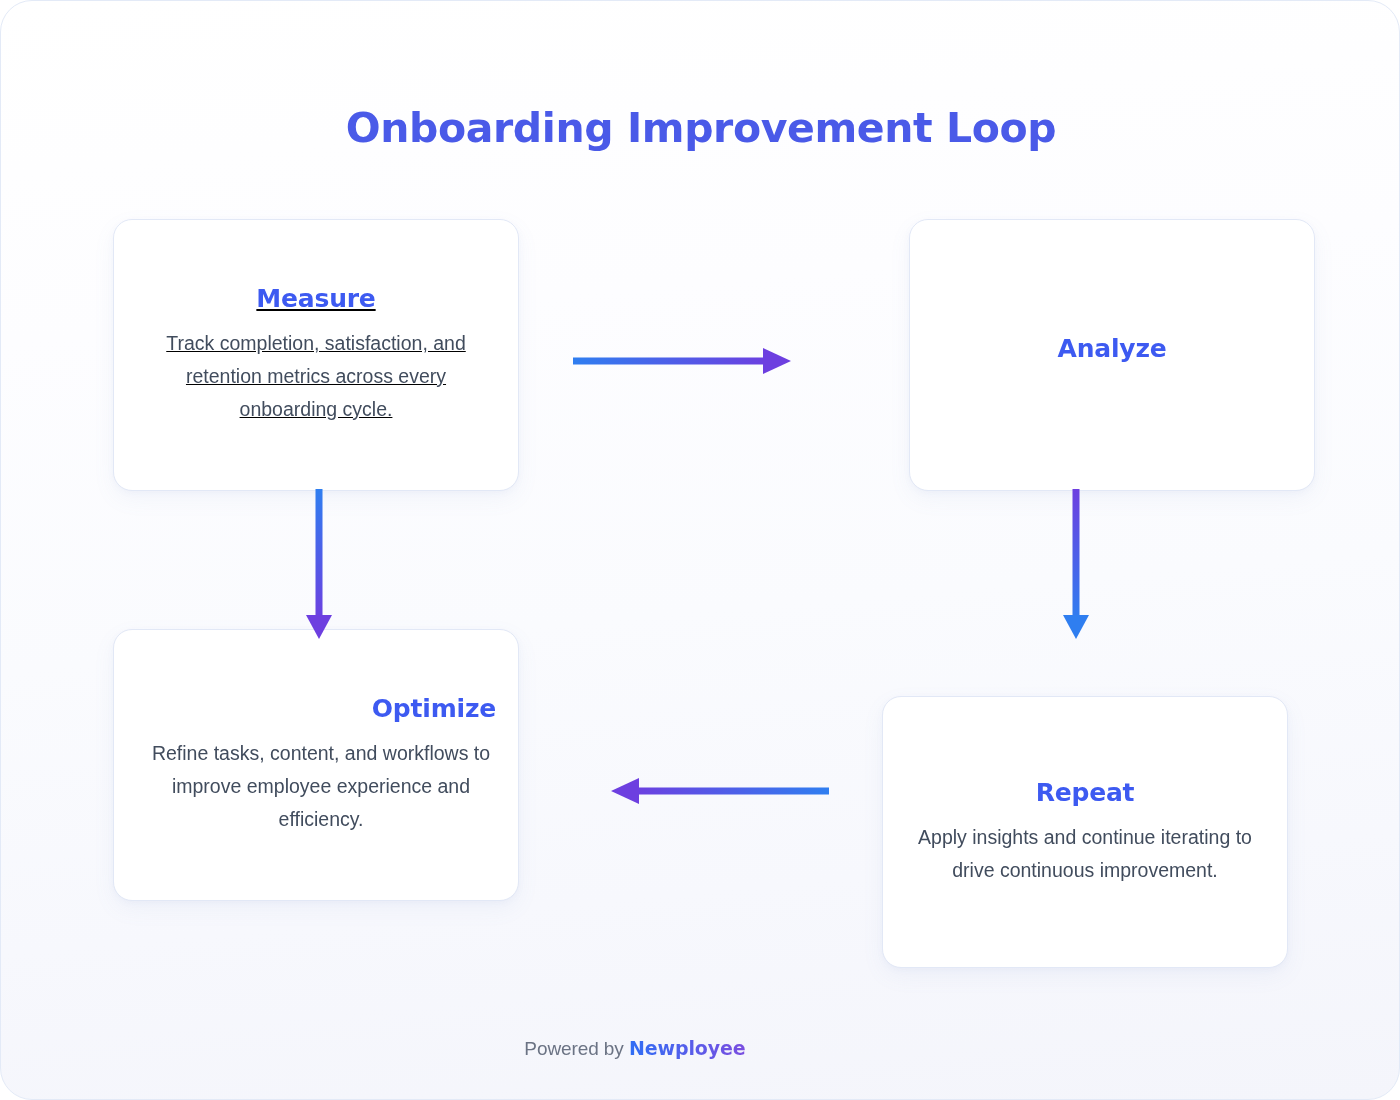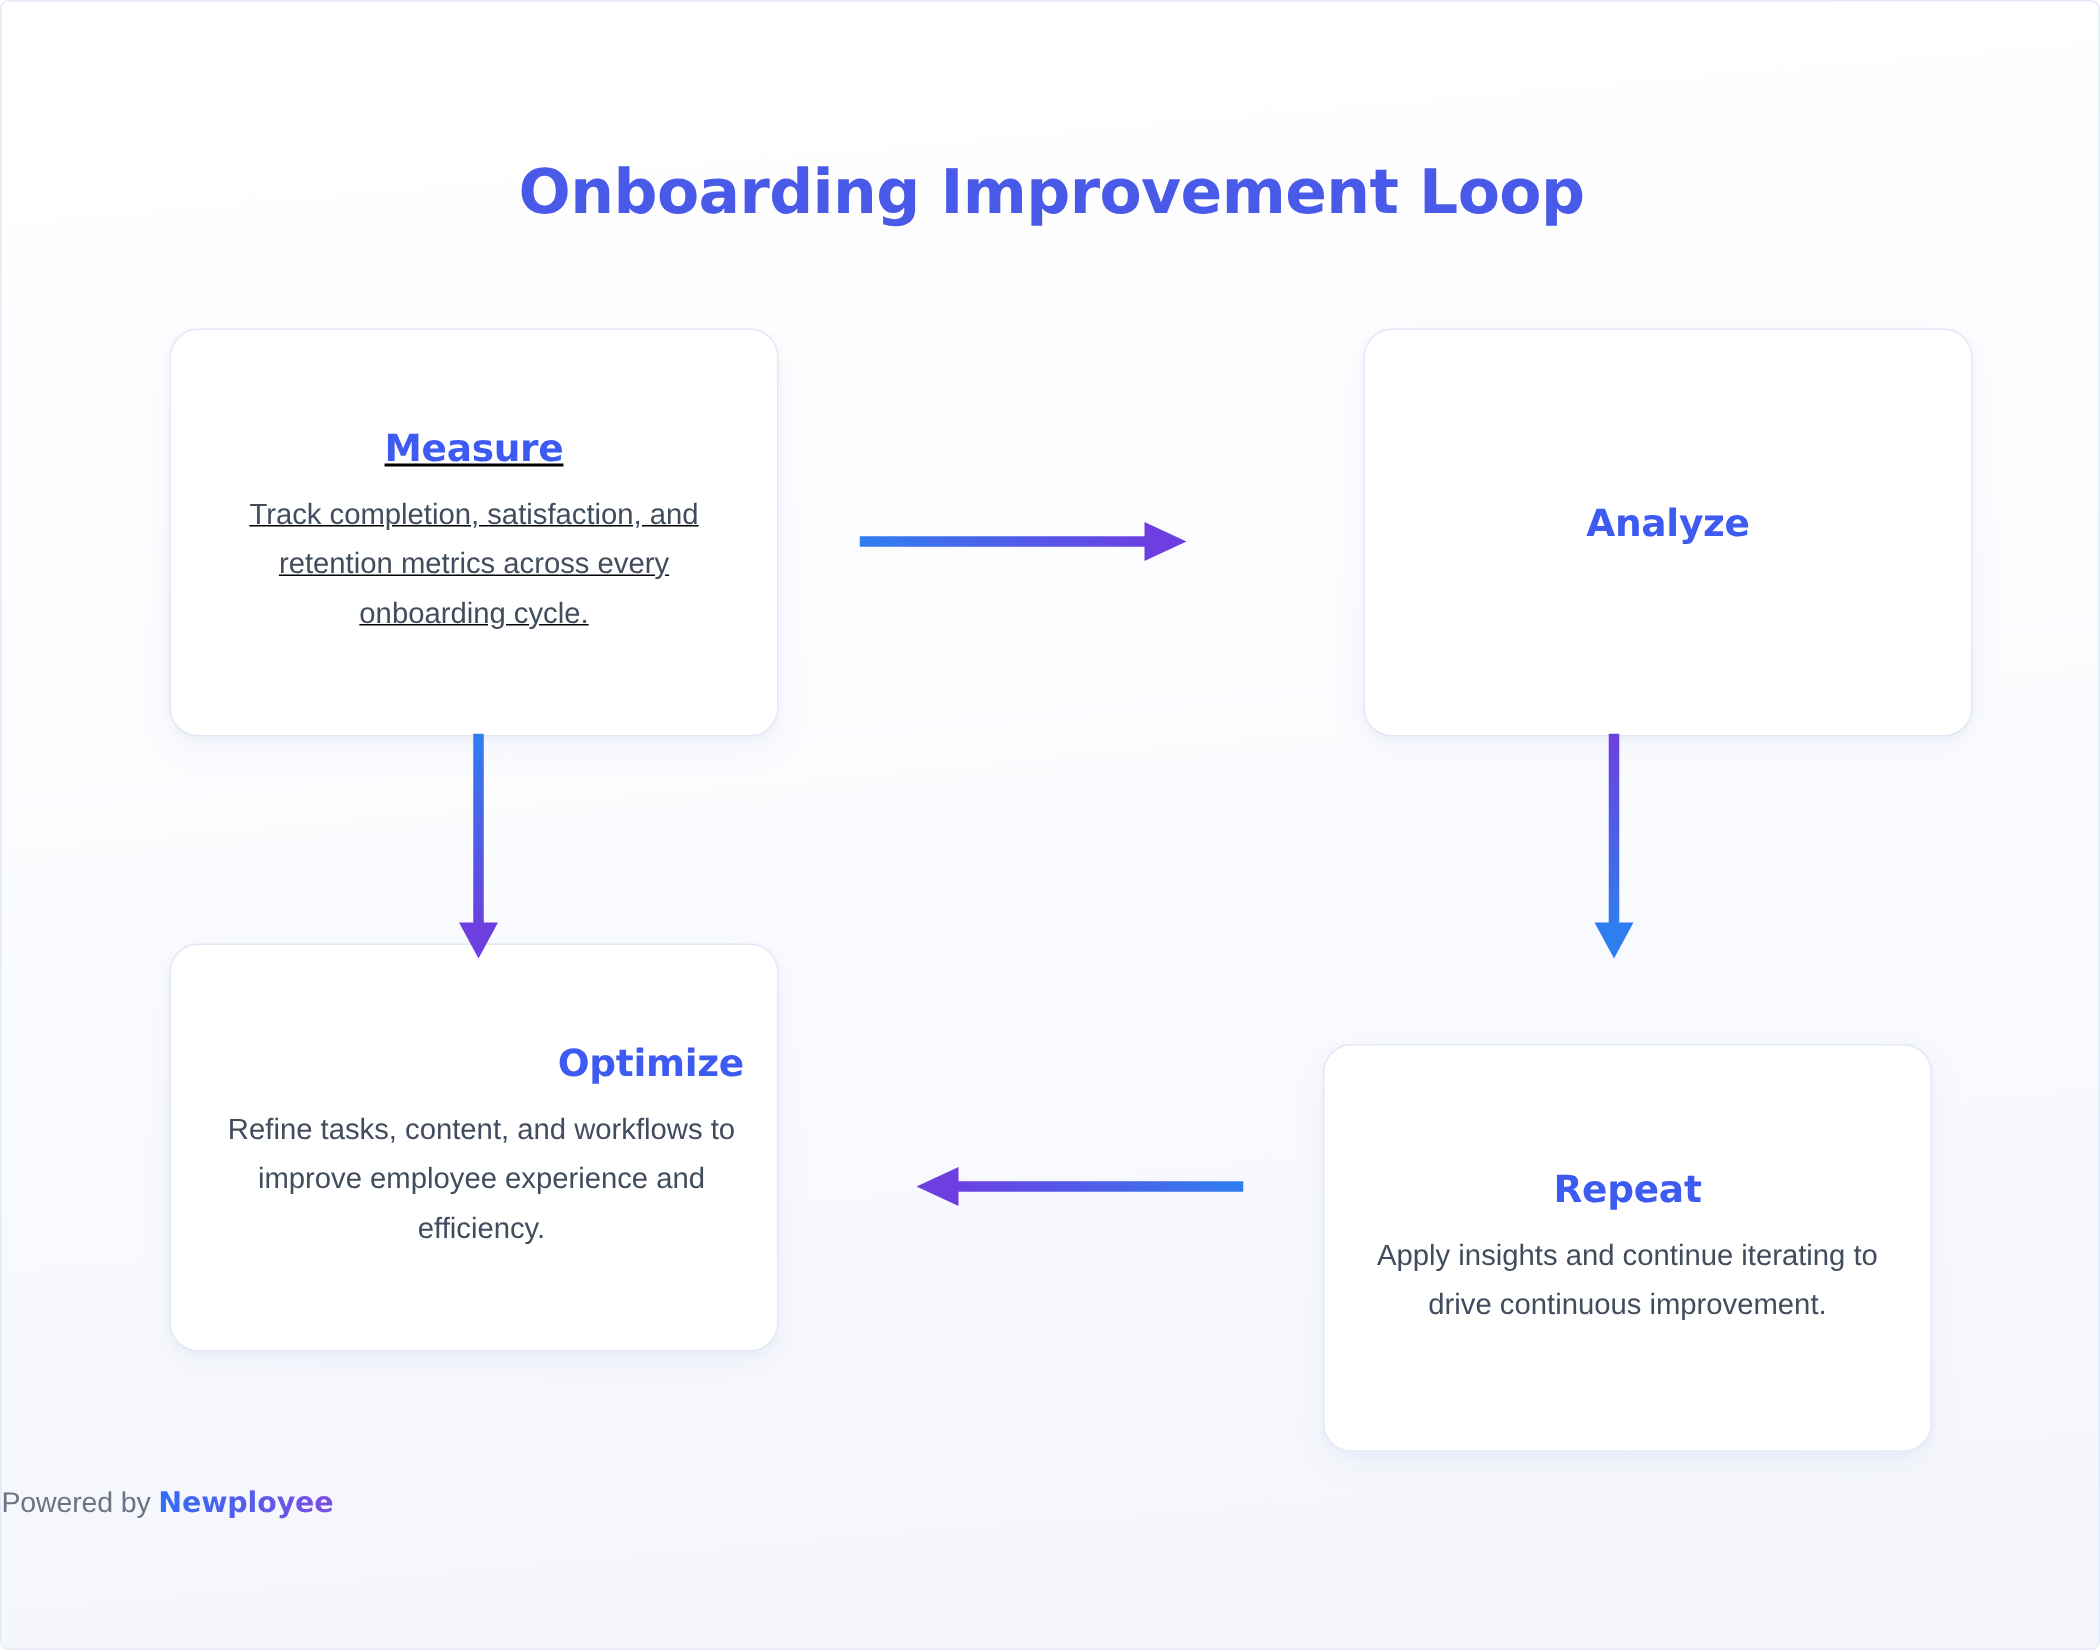--- a/index.html
+++ b/index.html
@@ -10,21 +10,21 @@
     background: #ffffff;
     font-family: "Liberation Sans", sans-serif;
     -webkit-font-smoothing: antialiased;
   }
 
   
   .canvas {
     position: relative;
     width: 1400px;
     height: 1100px;
-    border-radius: 6px;
+    border-radius: 32px;
     border: 1.5px solid #e3eaf7;
     background: linear-gradient(175deg,
                 #ffffff 0%,
                 #fdfdff 28%,
                 #fafbfe 55%,
                 #f7f8fd 78%,
                 #f4f5fb 100%);
     overflow: hidden;
   }
 
@@ -82,23 +82,24 @@
   
   .arrow { position: absolute; }
   .arrow-h-top    { left: 572px; top: 342px;  }
   .arrow-h-bottom { left: 608px; top: 772px;  }
   .arrow-v-left   { left: 300px; top: 488px;  }
   .arrow-v-right  { left: 1057px; top: 488px; }
 
   
   .footer {
     position: absolute;
-    top: 990px;
+    top: 1036px;
     left: 0;
     width: 1268px;
+    text-align: center;
     font-size: 19px;
     color: #6b7384;
     letter-spacing: -0.1px;
   }
   .footer .brand {
     font-weight: 700;
     background: linear-gradient(90deg, #2f6ef5 0%, #7b4ee0 100%);
     -webkit-background-clip: text;
     background-clip: text;
     color: transparent;

